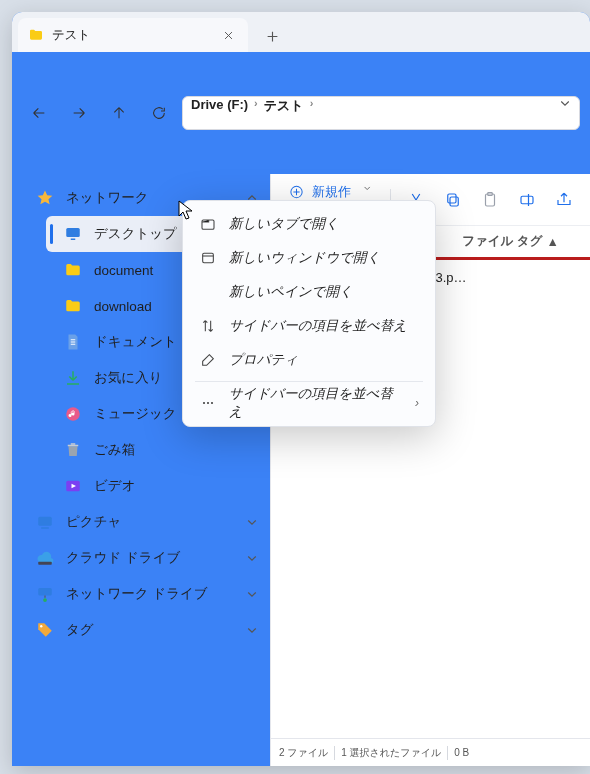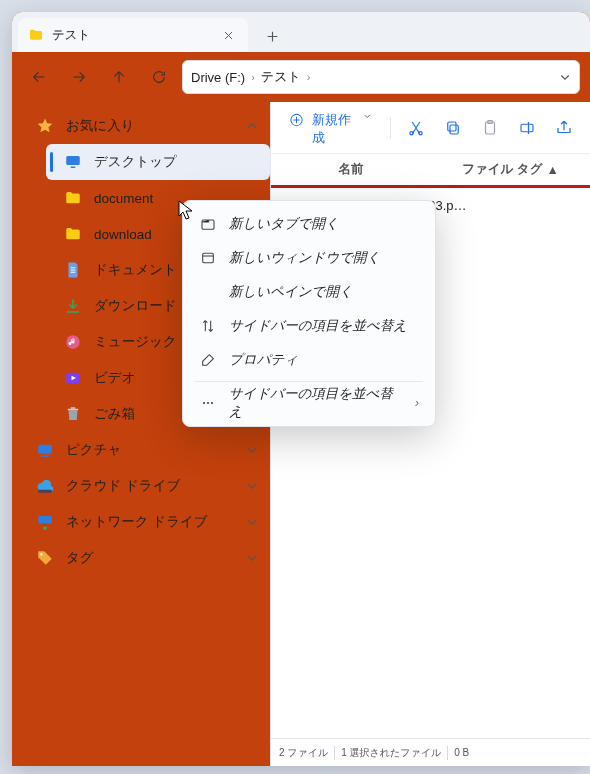--- a/index.html
+++ b/index.html
@@ -1,27 +1,27 @@
 <!DOCTYPE html>
 <html><head>
 <meta charset="utf-8">
 <style>
   * { box-sizing: border-box; margin: 0; padding: 0; font-family: "Segoe UI", "Yu Gothic UI", Meiryo, sans-serif; }
   body { background: #d8dfe8; width: 590px; height: 774px; overflow: hidden; position: relative; }
-  .window { position: absolute; left: 12px; top: 12px; width: 578px; height: 754px; background: #c2410c; border-radius: 10px 10px 0 0; box-shadow: 0 6px 24px rgba(0,0,0,.18); overflow: hidden; display: flex; flex-direction: column; }
+  .window { position: absolute; left: 12px; top: 12px; width: 578px; height: 754px; background: #3b82f6; border-radius: 10px 10px 0 0; box-shadow: 0 6px 24px rgba(0,0,0,.18); overflow: hidden; display: flex; flex-direction: column; gap: 36px; }
   
   .tabstrip { height: 40px; display: flex; align-items: flex-end; padding-left: 6px; gap: 2px; background: #eef1f6; }
   .tab { height: 34px; width: 230px; background: #f7f8fb; border-radius: 8px 8px 0 0; display: flex; align-items: center; padding: 0 10px; gap: 8px; font-size: 12.5px; color: #222; position: relative; }
   .tab .icon { width: 16px; height: 16px; color: #f5c518; }
   .tab .close { margin-left: auto; width: 20px; height: 20px; display: flex; align-items: center; justify-content: center; border-radius: 4px; color: #555; }
   .newtab { width: 32px; height: 32px; margin-left: 6px; display: flex; align-items: center; justify-content: center; color: #555; border-radius: 6px; }
   
   .navbar { height: 50px; display: flex; align-items: center; gap: 6px; padding: 0 10px; }
   .navbtn { width: 34px; height: 34px; display: flex; align-items: center; justify-content: center; color: #555; border-radius: 6px; }
-  .breadcrumb { flex: 1; height: 34px; border: 1px solid #d7d9e0; border-radius: 6px; background: #fff; display: flex; align-items: center; padding: 0 8px; font-size: 13px; color: #222; gap: 6px; }
+  .breadcrumb { flex: 1; height: 34px; border: 1px solid #d7d9e0; border-radius: 6px; background: #fff; display: flex; padding: 0 8px; font-size: 13px; color: #222; gap: 6px; font-weight: bold; }
   .breadcrumb .chev { color: #888; font-size: 11px; }
   .bc-expand { margin-left: auto; color: #666; }
   
   .body { flex: 1; display: flex; min-height: 0; }
   .sidebar { width: 258px; padding: 6px 0 6px 6px; overflow: hidden; }
   .sb-item { height: 36px; display: flex; align-items: center; gap: 12px; padding: 0 12px 0 18px; font-size: 13.5px; color: #1f1f1f; border-radius: 6px; position: relative; }
   .sb-item .icon { width: 18px; height: 18px; display: flex; align-items: center; justify-content: center; }
   .sb-item.selected { background: #eaeef7; }
   .sb-item.selected::before { content: ""; position: absolute; left: 4px; top: 8px; bottom: 8px; width: 3px; border-radius: 3px; background: #1f6feb; }
   .sb-expand { margin-left: auto; color: #555; font-size: 12px; }
@@ -110,21 +110,21 @@
   </div>
 
   <div class="body">
     <div class="sidebar">
       <div class="sb-item">
         <span class="icon">
             <svg width="18" height="18" viewBox="0 0 24 24">
               <path fill="#f6b73c" d="M12 2l2.9 6.3 6.9.6-5.2 4.6 1.6 6.8L12 16.9 5.8 20.3l1.6-6.8L2.2 8.9l6.9-.6L12 2z"></path>
             </svg>
           </span>
-        <span>お気に入り</span>
+        <span>ネットワーク</span>
         <span class="sb-expand">
             <svg width="12" height="12" viewBox="0 0 16 16">
               <path fill="none" stroke="#555" stroke-width="1.6" d="M3 10l5-5 5 5"></path>
             </svg>
           </span>
       </div>
 
       <div class="sb-sub">
         <div class="sb-item selected">
           <span class="icon">
@@ -159,49 +159,49 @@
               </svg>
             </span>
           <span>ドキュメント</span>
         </div>
         <div class="sb-item">
           <span class="icon">
               <svg width="18" height="18" viewBox="0 0 24 24">
                 <path fill="none" stroke="#27ae60" stroke-width="2" d="M12 3v12m0 0l-5-5m5 5l5-5M4 20h16"></path>
               </svg>
             </span>
-          <span>ダウンロード</span>
+          <span>お気に入り</span>
         </div>
         <div class="sb-item">
           <span class="icon">
               <svg width="18" height="18" viewBox="0 0 24 24">
                 <circle cx="12" cy="12" r="9" fill="#e85a8a"></circle>
                 <path fill="#fff" d="M10 8v6a2 2 0 1 1-1-1.7V9l5-1v4a2 2 0 1 1-1-1.7V7z"></path>
               </svg>
             </span>
           <span>ミュージック</span>
-        </div>
-        <div class="sb-item">
-          <span class="icon">
-              <svg width="18" height="18" viewBox="0 0 24 24">
-                <rect x="3" y="5" width="18" height="14" rx="2" fill="#7b3ff2"></rect>
-                <path fill="#fff" d="M10 9l6 3-6 3z"></path>
-              </svg>
-            </span>
-          <span>ビデオ</span>
         </div>
         <div class="sb-item">
           <span class="icon">
               <svg width="18" height="18" viewBox="0 0 24 24">
                 <path fill="#9aa4b0" d="M6 7h12l-1 13H7z"></path>
                 <path fill="#c7ccd3" d="M5 5h14v2H5z"></path>
                 <rect x="9" y="3" width="6" height="2" fill="#c7ccd3"></rect>
               </svg>
             </span>
           <span>ごみ箱</span>
+        </div>
+        <div class="sb-item">
+          <span class="icon">
+              <svg width="18" height="18" viewBox="0 0 24 24">
+                <rect x="3" y="5" width="18" height="14" rx="2" fill="#7b3ff2"></rect>
+                <path fill="#fff" d="M10 9l6 3-6 3z"></path>
+              </svg>
+            </span>
+          <span>ビデオ</span>
         </div>
       </div>
 
       <div class="sb-item">
         <span class="icon">
             <svg width="18" height="18" viewBox="0 0 24 24">
               <rect x="3" y="5" width="18" height="12" rx="2" fill="#2f7de1"></rect>
               <rect x="7" y="19" width="10" height="2" fill="#2f7de1"></rect>
             </svg>
           </span>

